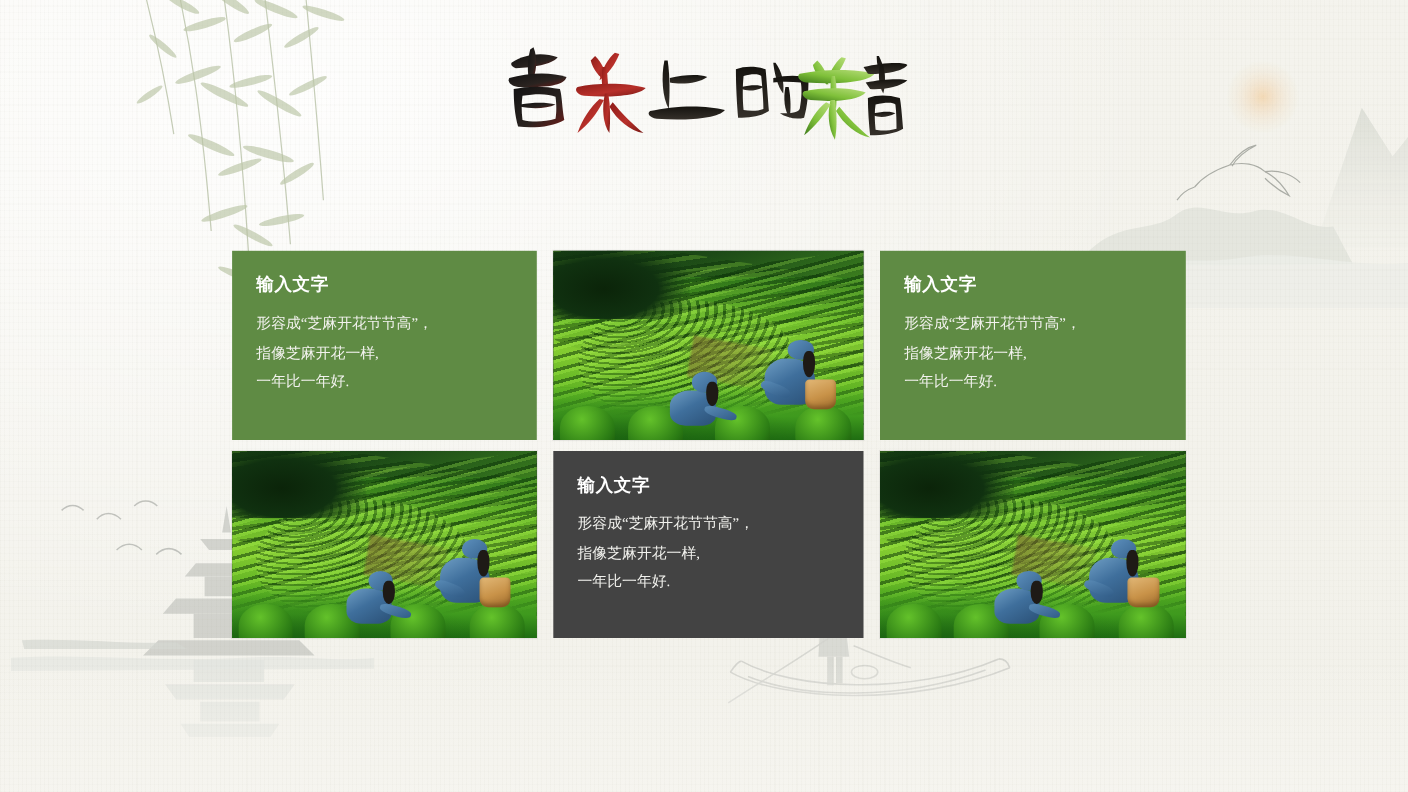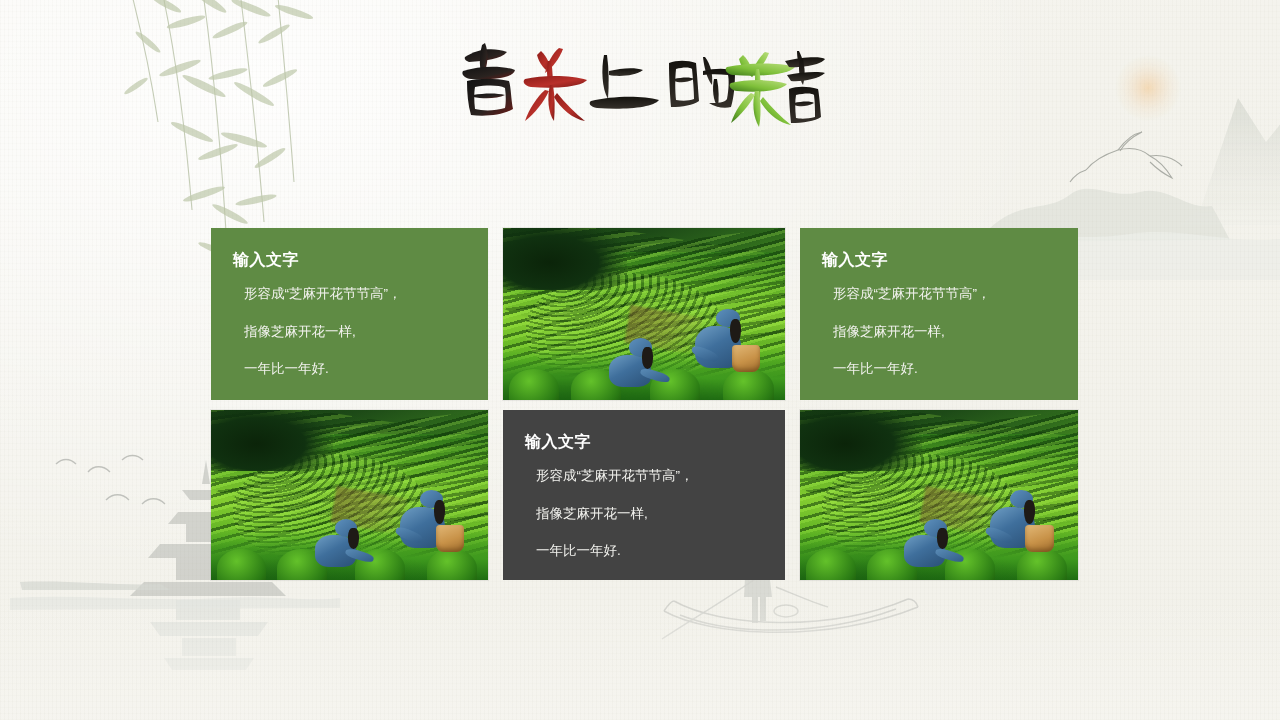--- a/index.html
+++ b/index.html
@@ -7,20 +7,21 @@
   body{
     width:1280px;height:720px;overflow:hidden;
     font-family:"Liberation Sans","DejaVu Sans",sans-serif;
     background:#f5f4ef;
   }
   #stage{
     position:relative;width:1280px;height:720px;overflow:hidden;
     background:
       radial-gradient(ellipse at 20% 12%, rgba(255,255,255,.9) 0%, rgba(255,255,255,0) 55%),
       linear-gradient(160deg,#f7f6f1 0%,#f4f3ed 40%,#f2f1ea 100%);
+    font-family: Liberation Serif, serif;
   }
   
   #paper-texture{
     position:absolute;inset:0;pointer-events:none;
     background-image:
       repeating-linear-gradient(90deg, rgba(150,150,130,.045) 0 1px, rgba(0,0,0,0) 1px 4px),
       repeating-linear-gradient(0deg, rgba(150,150,130,.03) 0 1px, rgba(0,0,0,0) 1px 6px);
     opacity:.85;
   }
 
@@ -57,21 +58,21 @@
     padding:22px 20px 14px 22px;
     color:#ffffff;
   }
   .text-card.green{background:#5f8b44;}
   .text-card.dark{background:#434343;}
   .card-title{
     font-size:16px;font-weight:bold;letter-spacing:.5px;
     margin:0 0 12px 0;line-height:1.2;color:#ffffff;
   }
   .card-line{
-    font-size:13.5px;line-height:1.95;margin:11px;color:#f2f2ee;
+    font-size:13.5px;line-height:1.95;margin:0;color:#f2f2ee;
     font-weight:400;white-space:nowrap;
   }
 
   
   .photo{
     background:#0d2b0d;position:relative;overflow:hidden;
     box-shadow:0 0 0 1px rgba(0,0,0,.06);
   }
   .ph-sky{
     position:absolute;left:0;top:0;width:100%;height:26%;

